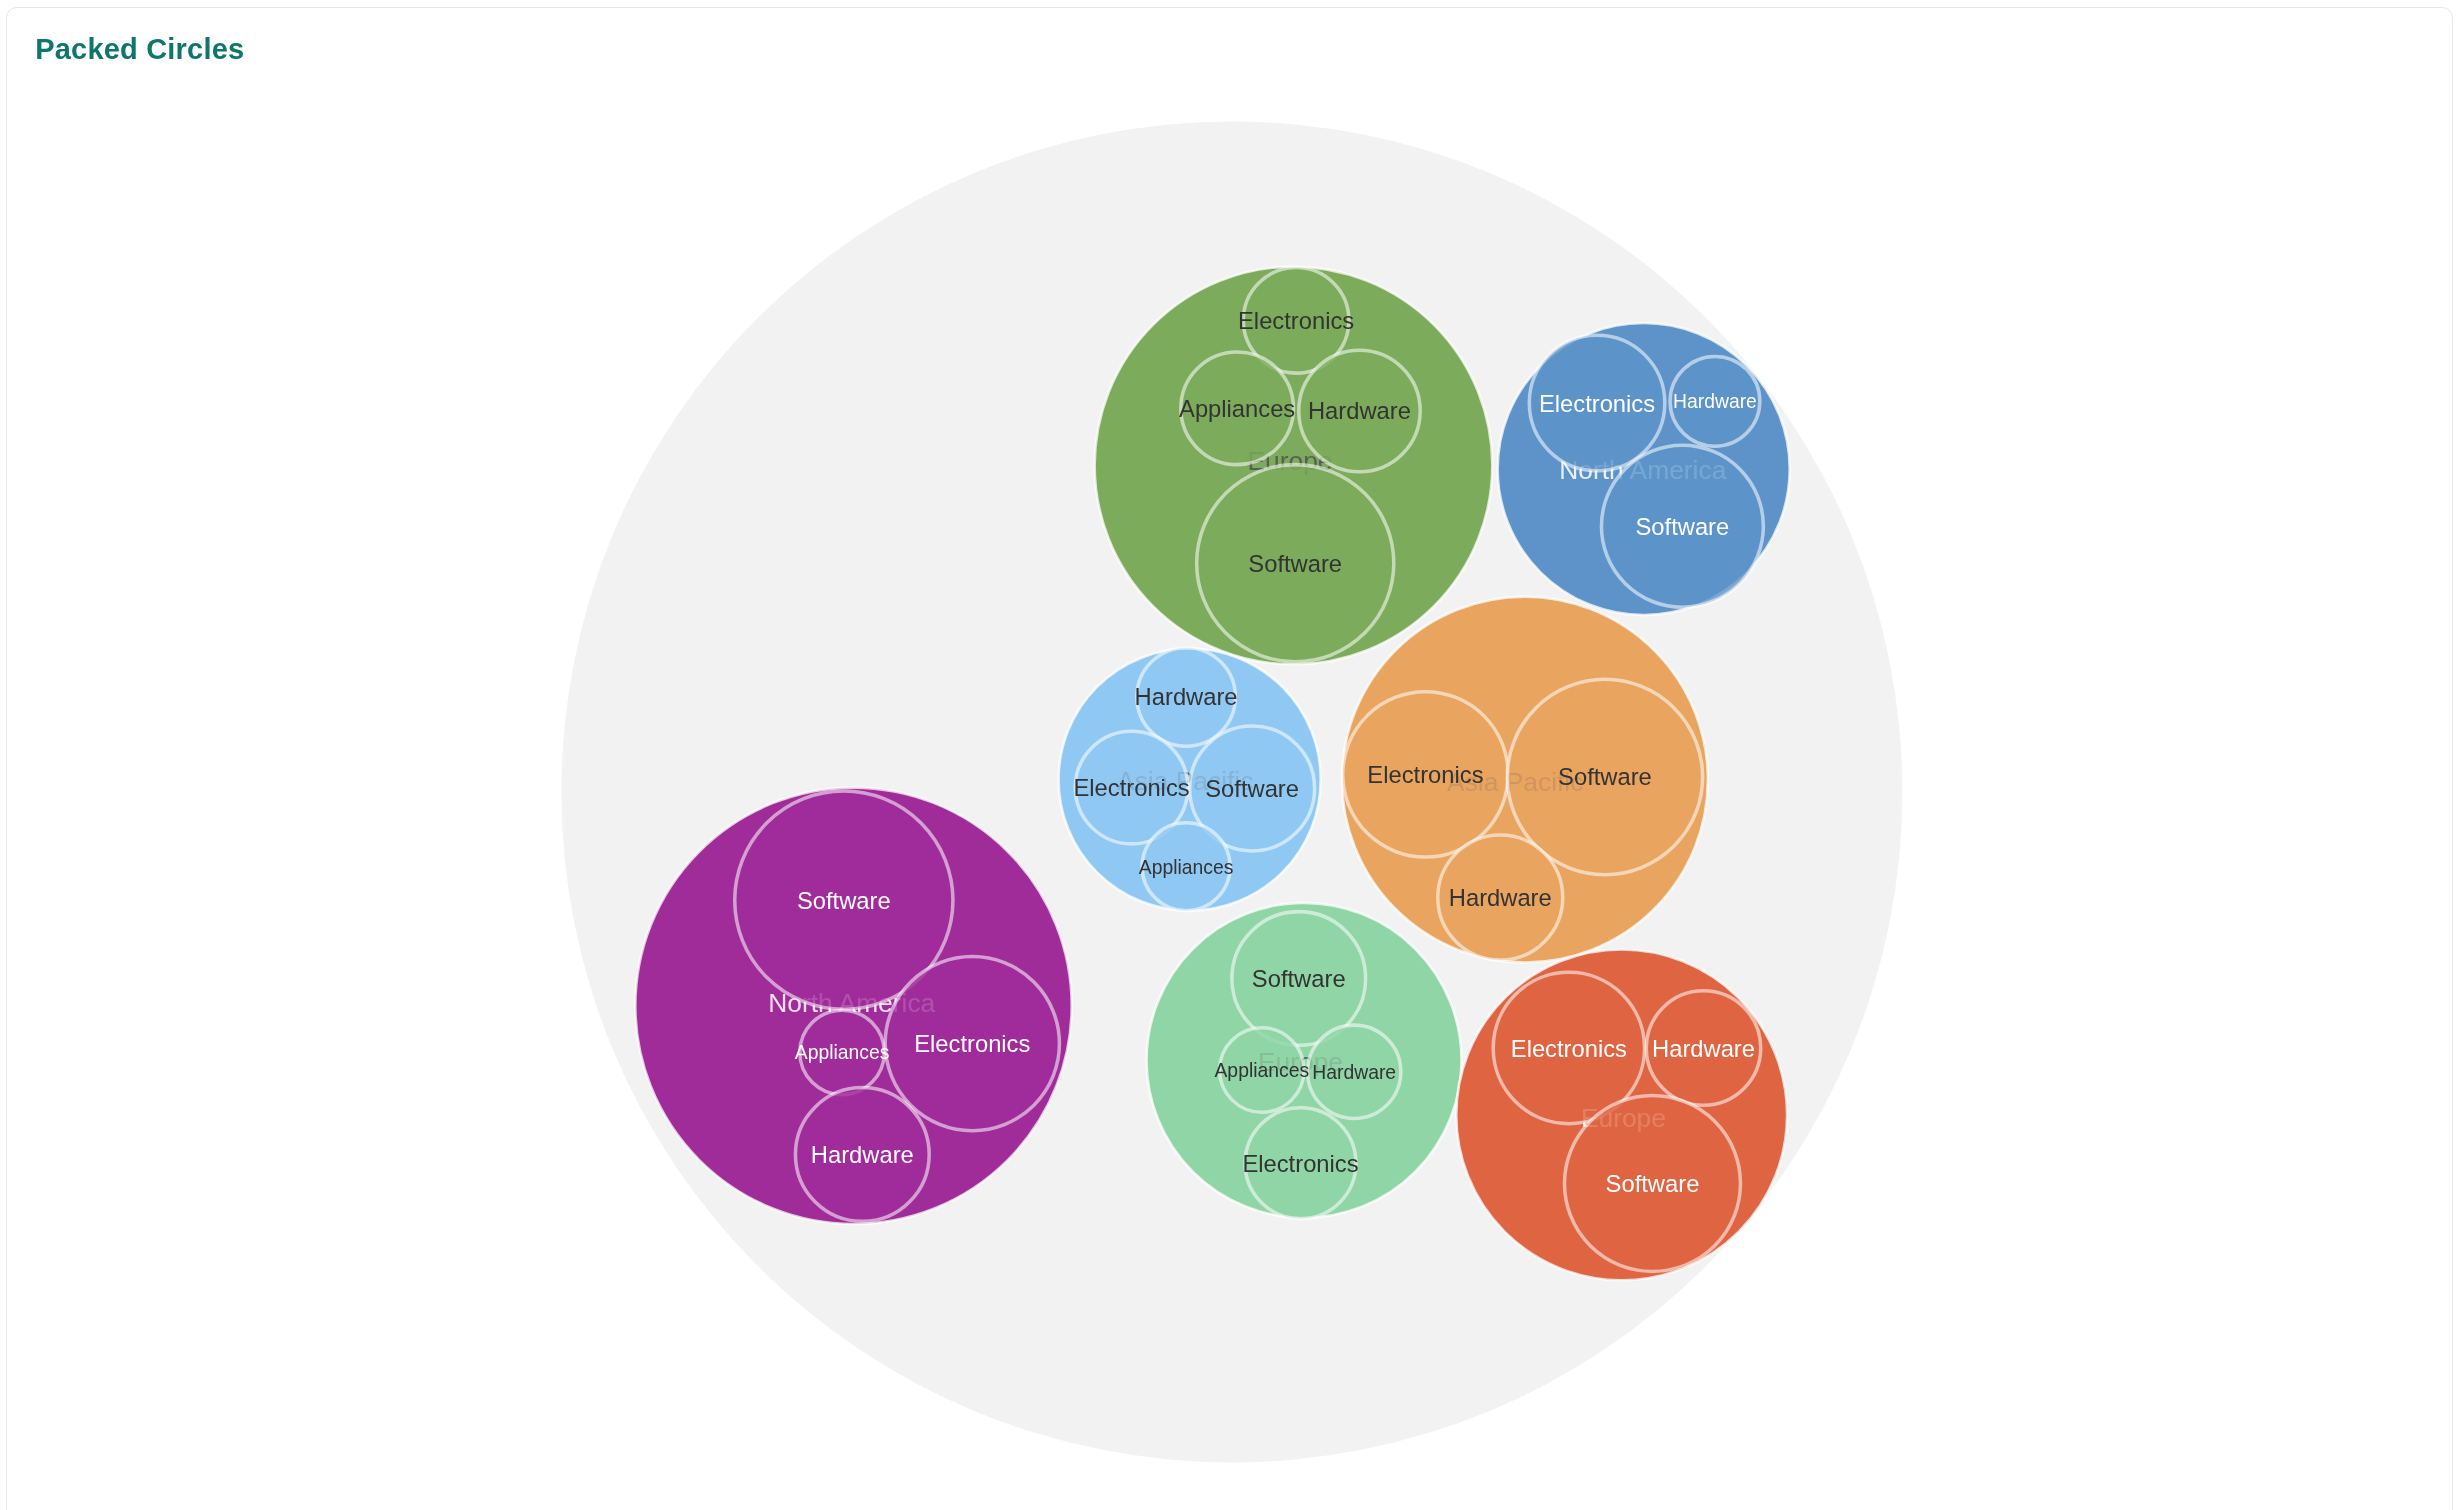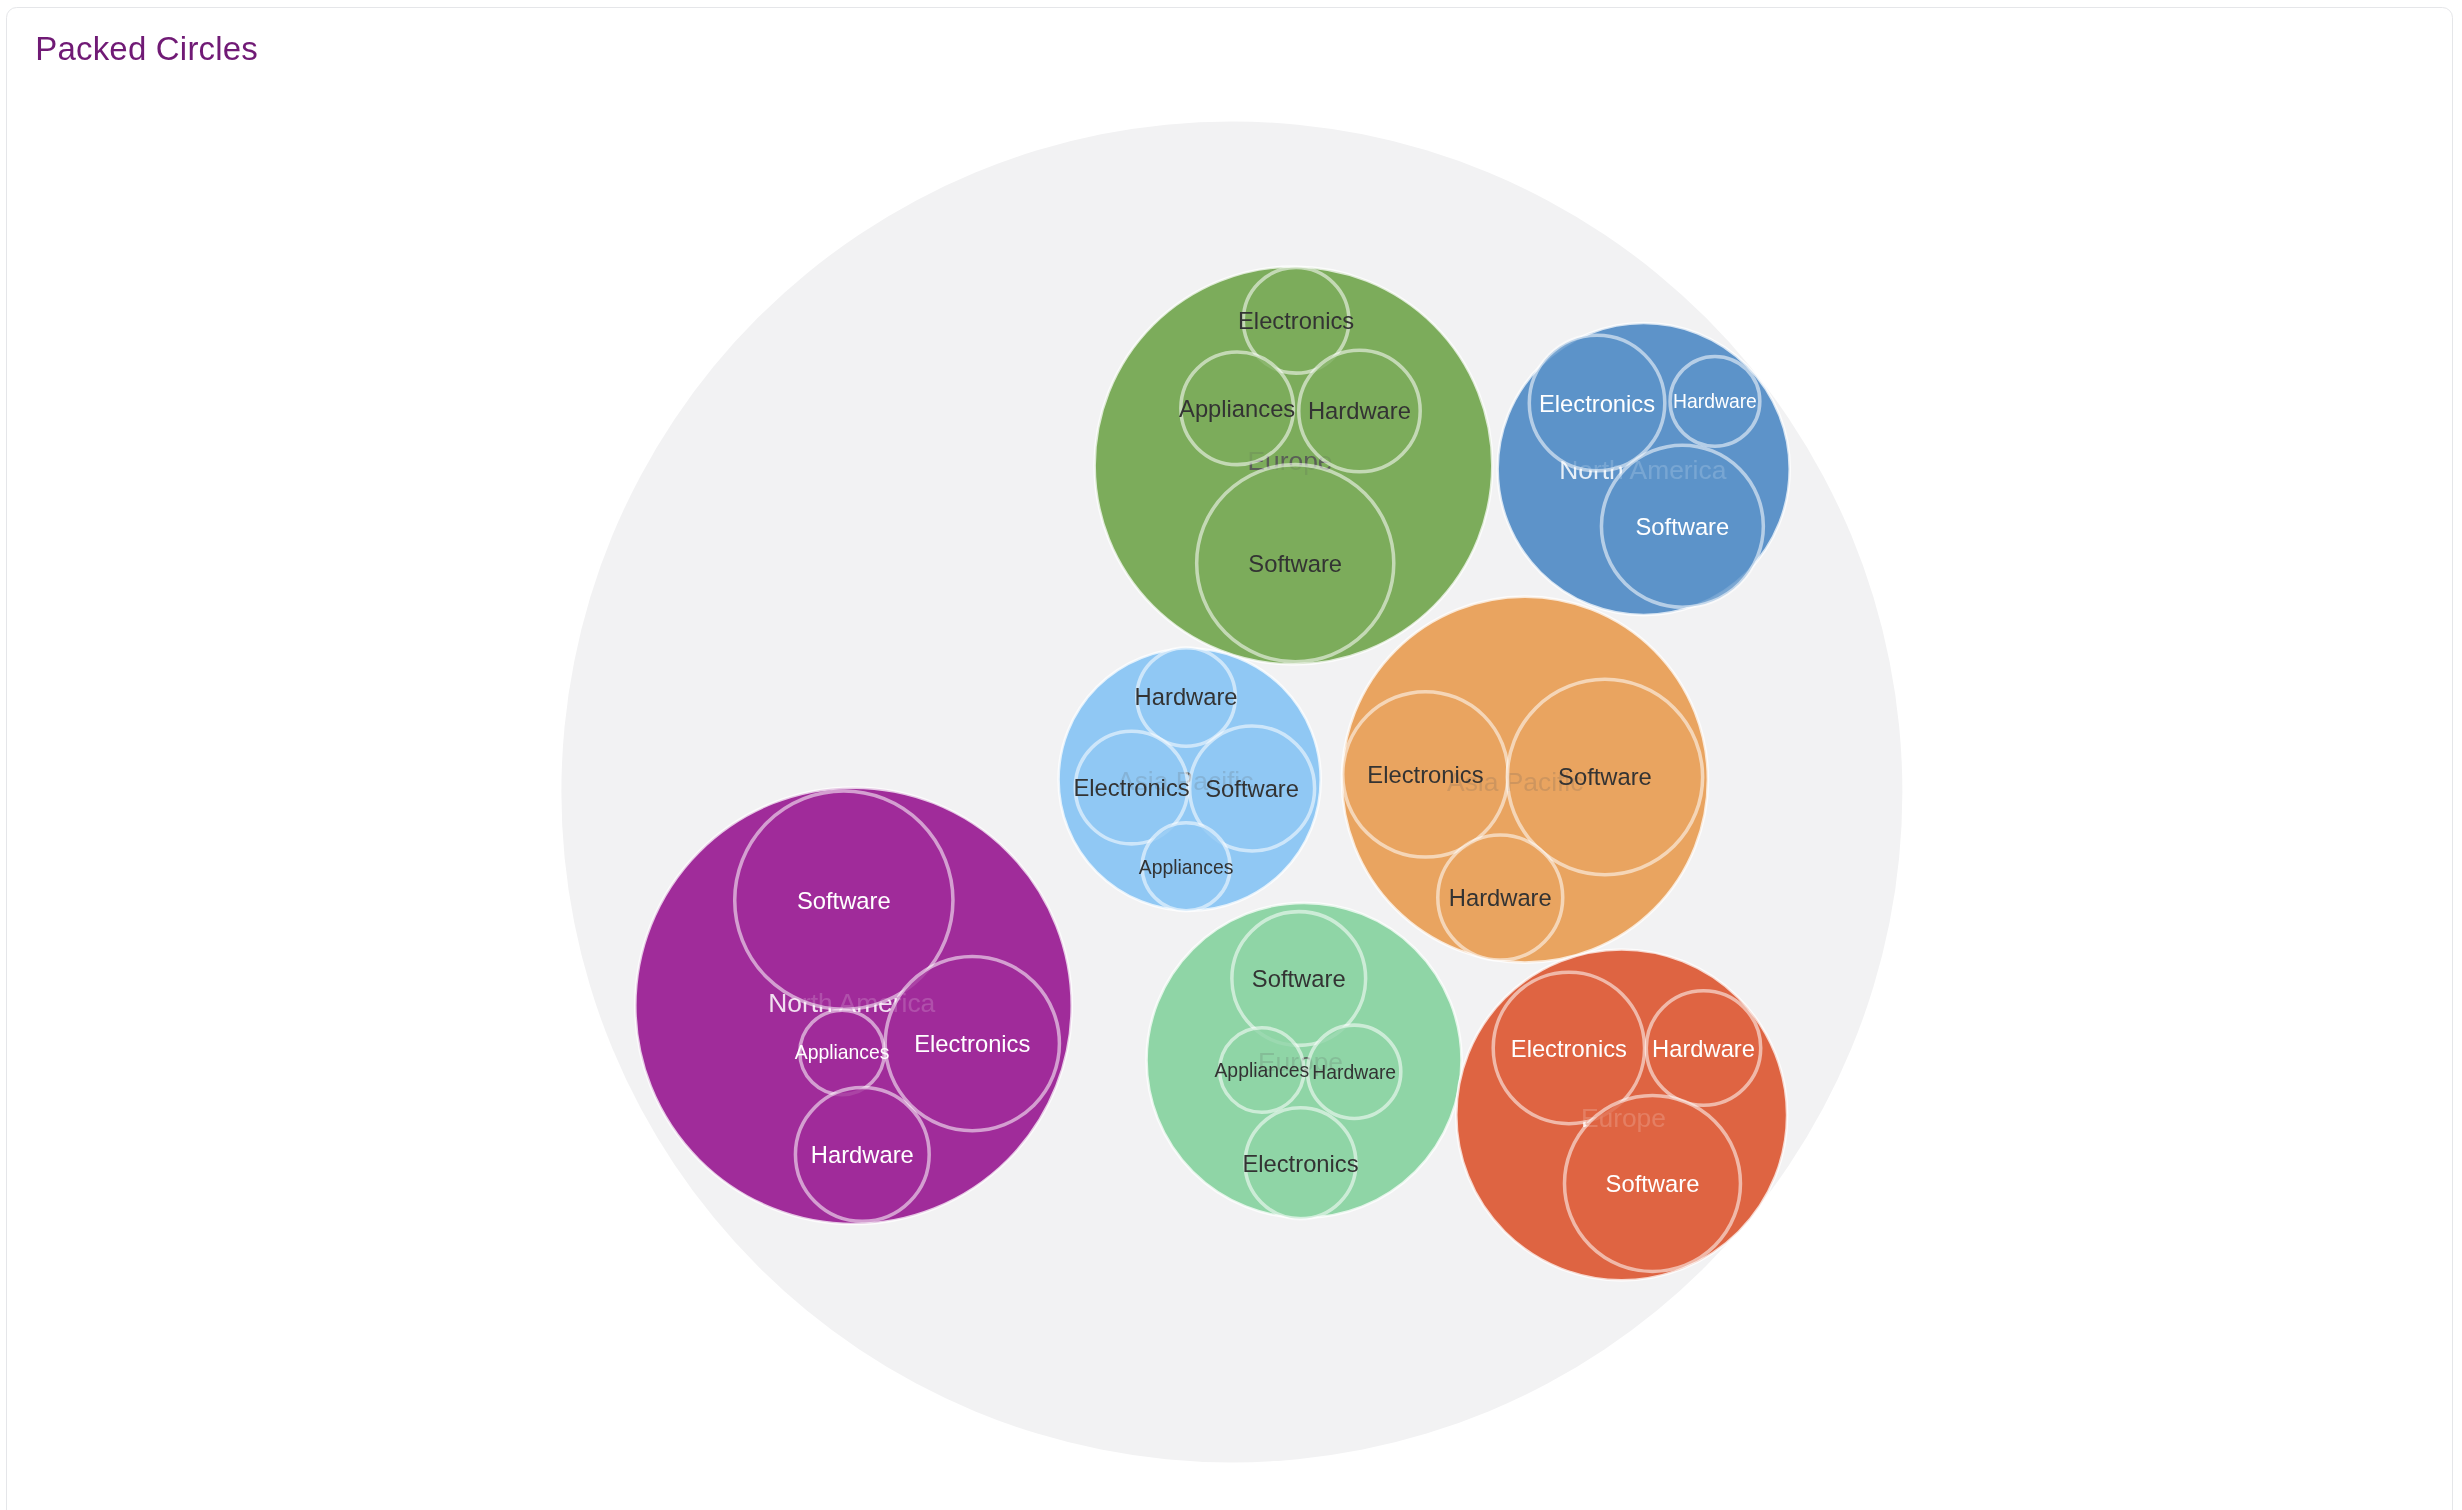--- a/index.html
+++ b/index.html
@@ -19,24 +19,24 @@
     height: 1549px;
     border: 1.8px solid #e5e6e9;
     border-radius: 10.6px;
     background: #ffffff;
     box-sizing: border-box;
   }
   .card-title {
     position: absolute;
     left: 28px;
     top: 25px;
-    font-size: 33px;
+    font-size: 29px;
     line-height: 32px;
-    font-weight: 400;
-    color: #701a75;
+    font-weight: 700;
+    color: #0f766e;
     letter-spacing: 0.2px;
   }
   #chart-svg {
     position: absolute;
     left: 0;
     top: 0;
     width: 2462px;
     height: 1510px;
   }
   text {

